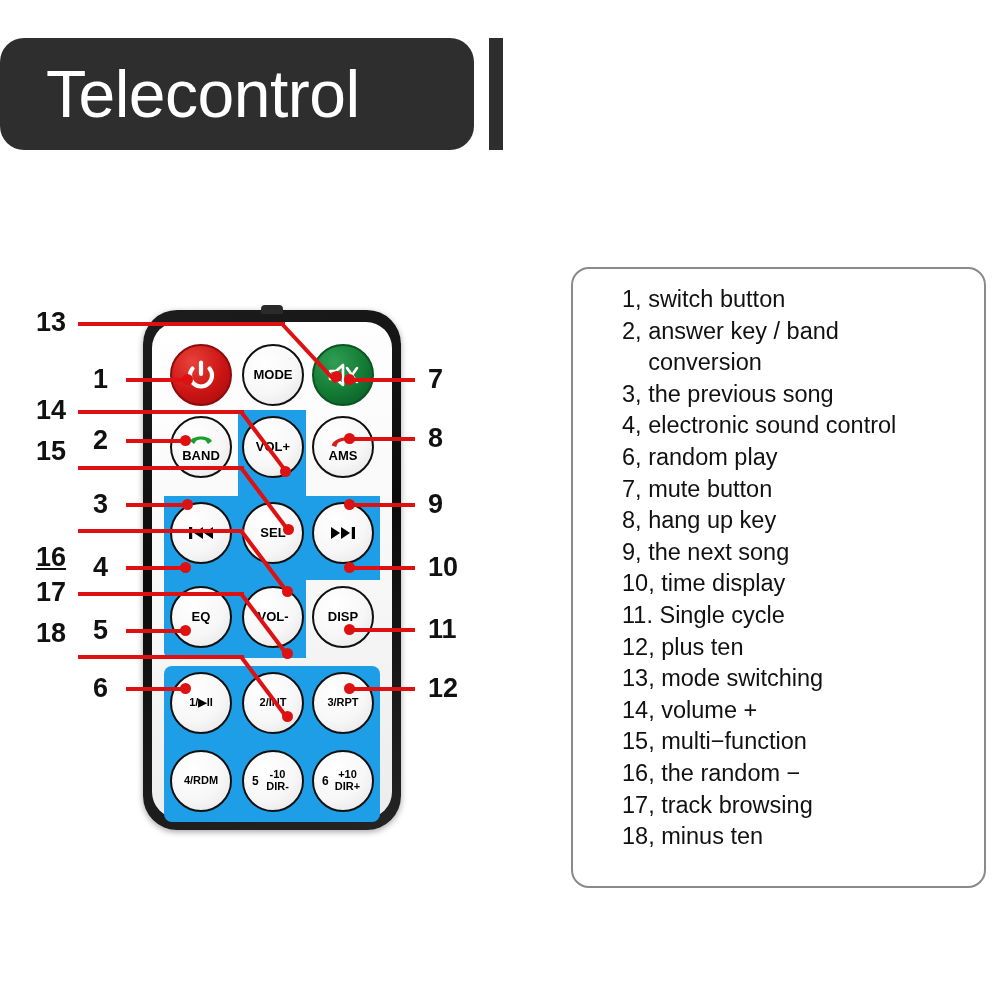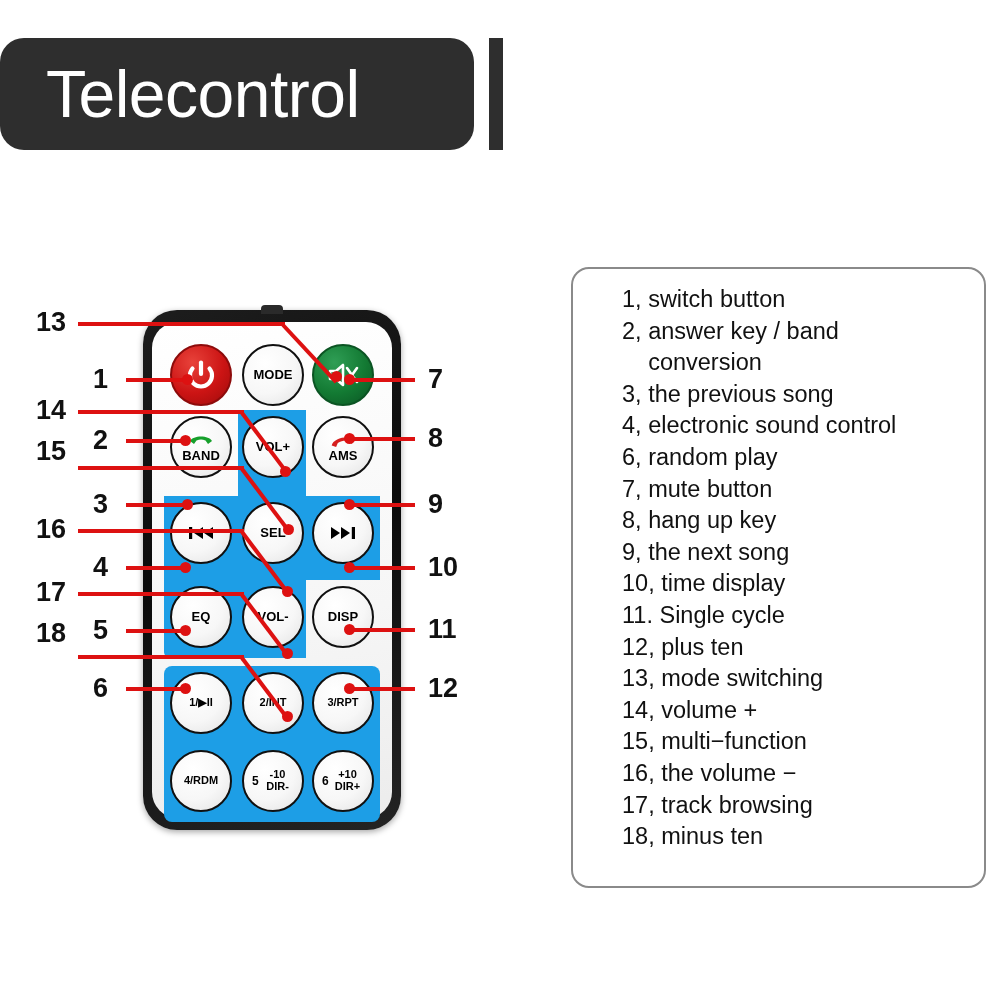--- a/index.html
+++ b/index.html
@@ -350,21 +350,21 @@
 <div class="callout-dot" style="left:283px; top:524px;"></div>
 <div class="callout-num" style="left:36px; top:438px;">15</div>
 
 <div class="callout-line" style="left:126px; top:503px; width:62px;"></div>
 <div class="callout-dot" style="left:182px; top:499px;"></div>
 <div class="callout-num" style="left:93px; top:491px;">3</div>
 
 <div class="callout-line" style="left:78px; top:529px; width:166px;"></div>
 <div class="callout-diag" style="left:242px; top:530px; width:76px; transform:rotate(53deg);"></div>
 <div class="callout-dot" style="left:282px; top:586px;"></div>
-<div class="callout-num" style="left:36px; top:516px;">16</div>
+<div class="callout-num" style="left:36px; top:544px;text-decoration:underline;">16</div>
 
 <div class="callout-line" style="left:126px; top:566px; width:60px;"></div>
 <div class="callout-dot" style="left:180px; top:562px;"></div>
 <div class="callout-num" style="left:93px; top:554px;">4</div>
 
 <div class="callout-line" style="left:78px; top:592px; width:166px;"></div>
 <div class="callout-diag" style="left:242px; top:593px; width:76px; transform:rotate(53deg);"></div>
 <div class="callout-dot" style="left:282px; top:648px;"></div>
 <div class="callout-num" style="left:36px; top:579px;">17</div>
 
@@ -415,16 +415,16 @@
     <div class="legend-item">6, random play</div>
     <div class="legend-item">7, mute button</div>
     <div class="legend-item">8, hang up key</div>
     <div class="legend-item">9, the next song</div>
     <div class="legend-item">10, time display</div>
     <div class="legend-item">11. Single cycle</div>
     <div class="legend-item">12, plus ten</div>
     <div class="legend-item">13, mode switching</div>
     <div class="legend-item">14, volume +</div>
     <div class="legend-item">15, multi−function</div>
-    <div class="legend-item">16, the volume −</div>
+    <div class="legend-item">16, the random −</div>
     <div class="legend-item">17, track browsing</div>
     <div class="legend-item">18, minus ten</div>
   </div>
 
 </body></html>

